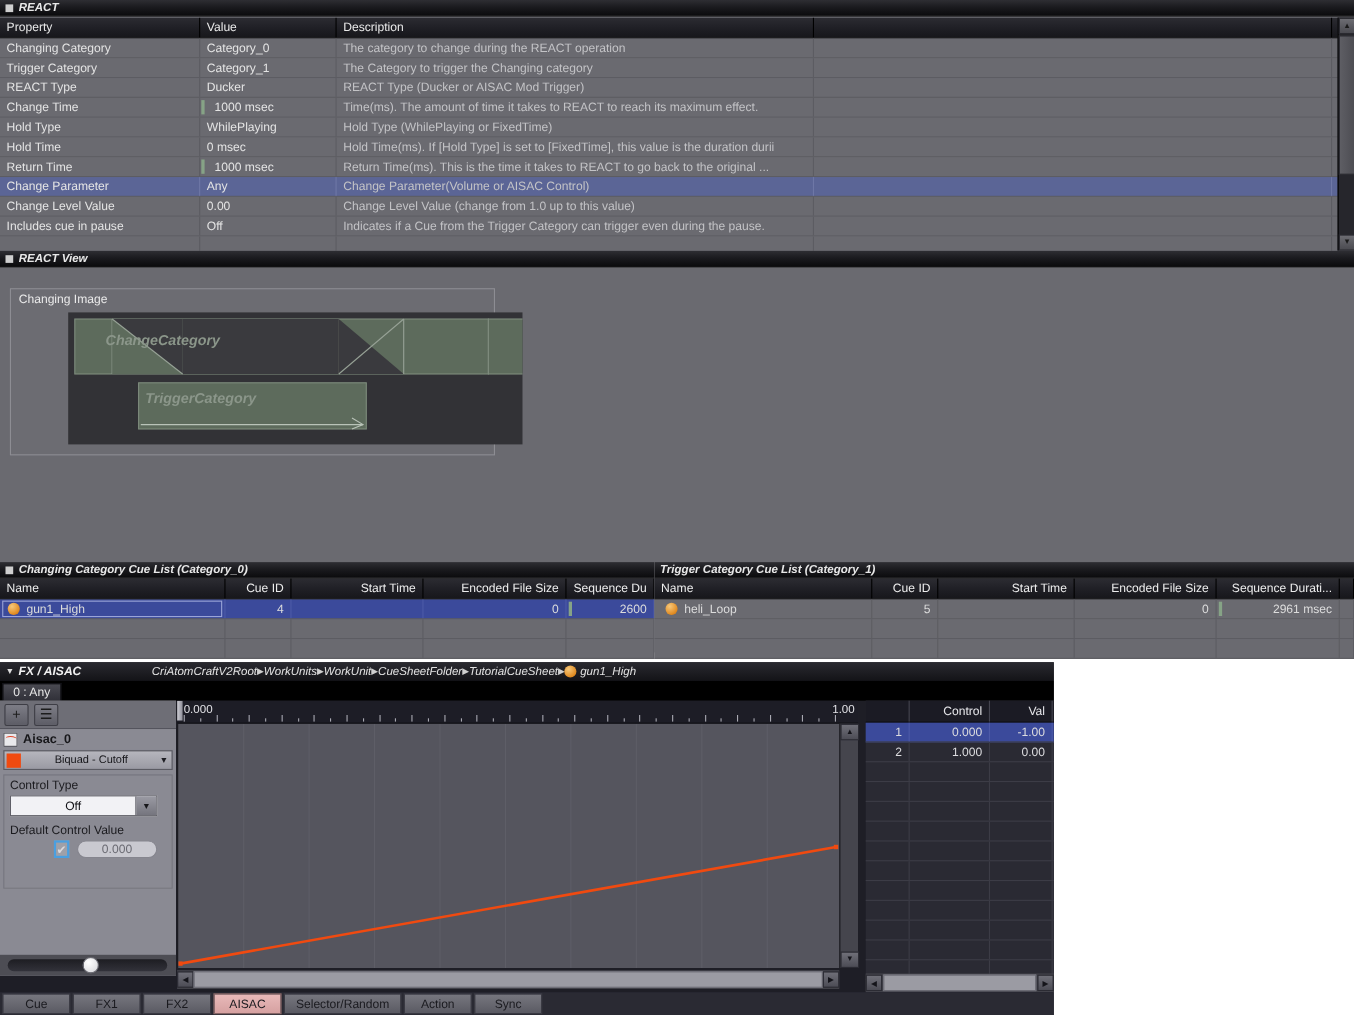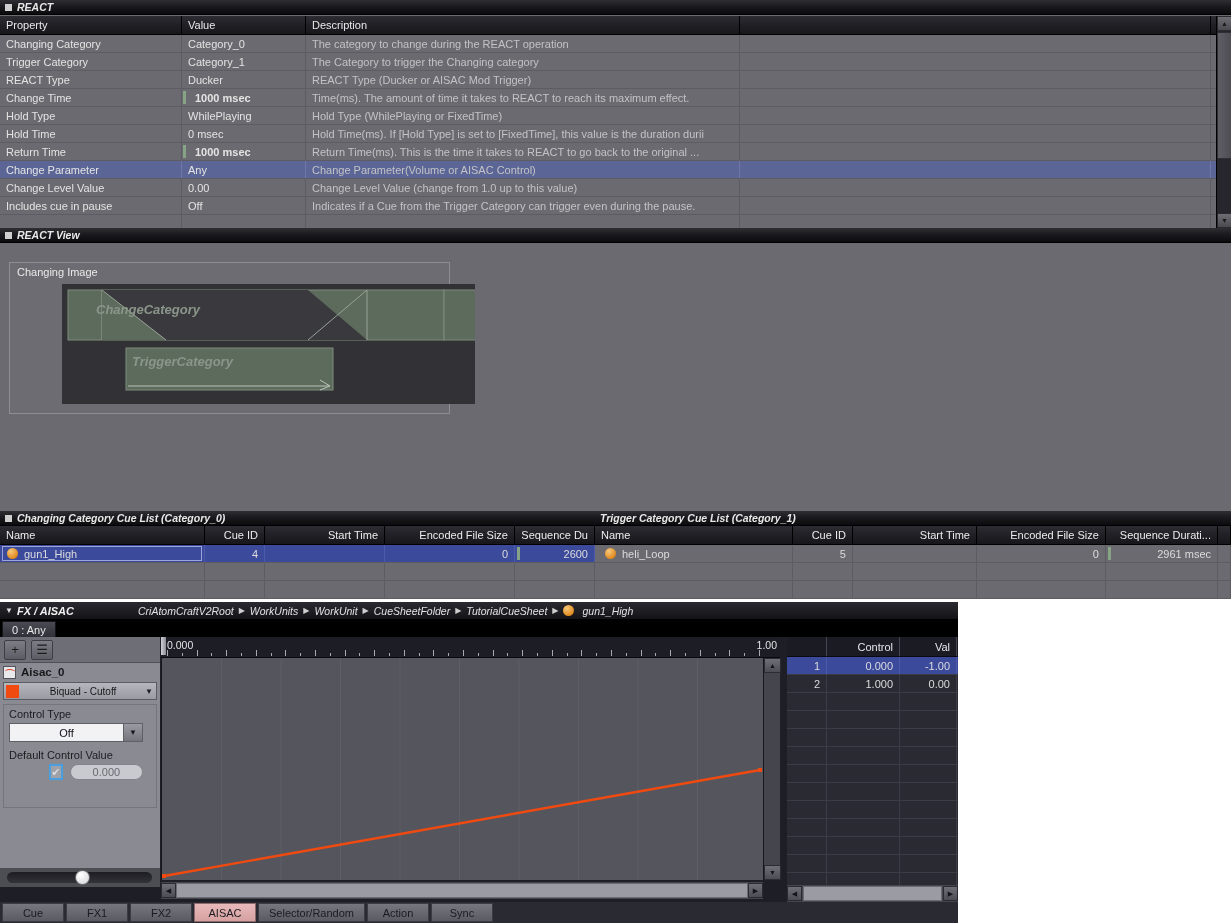--- a/index.html
+++ b/index.html
@@ -58,21 +58,21 @@
   .grow.sel .c{border-right-color:#6e77a6;}
   .grow .c.p{width:182px;color:#e4e4e4;}
   .grow .c.v{width:124px;color:#e4e4e4;position:relative;}
   .grow .c.d{width:434px;color:#c3c3c6;}
   .grow .c.x{width:471px;}
   .tick{
     position:absolute;left:1px;top:2px;width:3px;height:13px;
     background:#86a386;
   }
   .vtxt{padding-left:0;}
-  .tick + .vtxt{padding-left:7px;font-weight:bold;}
+  .tick + .vtxt{padding-left:7px;}
   
   .vscroll{
     position:absolute;right:0;top:16px;width:15px;height:212px;
     background:#26262c;border-left:1px solid #000;
   }
   .vs-btn{
     width:15px;height:15px;background:linear-gradient(to bottom,#6d6d73,#4a4a50);
     border:1px solid #2a2a30;display:flex;align-items:center;justify-content:center;
     color:#1a1a1a;font-size:7px;
   }
@@ -129,21 +129,21 @@
   }
 
   
   .fxwin{position:absolute;left:0;top:602px;width:958px;height:321px;background:#1e1e26;}
   .fx-hdr{
     height:18px;background:linear-gradient(to bottom,#2a2a30,#131317);
     display:flex;align-items:center;border-bottom:1px solid #000;
   }
   .fx-caret{color:#dcdcdc;font-size:8px;margin:0 4px 0 5px;}
   .fx-title{color:#f0f0f0;font-size:11px;font-style:italic;font-weight:bold;}
-  .crumbs{display:flex;align-items:center;margin-left:64px;gap:5px;}
+  .crumbs{display:flex;align-items:center;margin-left:64px;gap:0;}
   .crumbs span.cr{color:#e2e2e2;font-size:10.5px;font-style:italic;}
   .crumbs span.sep{color:#cfcfcf;font-size:8px;}
   .fx-tabbar{height:17px;background:#000;display:flex;align-items:flex-end;padding-left:2px;}
   .aisac-tab{
     height:16px;padding:0 9px;display:flex;align-items:center;
     background:linear-gradient(to bottom,#4a4a52,#303038);
     border:1px solid #14141a;border-bottom:none;color:#e8e8e8;font-size:11px;
   }
 
   .fx-main{position:absolute;left:0;top:35px;width:958px;height:265px;}

